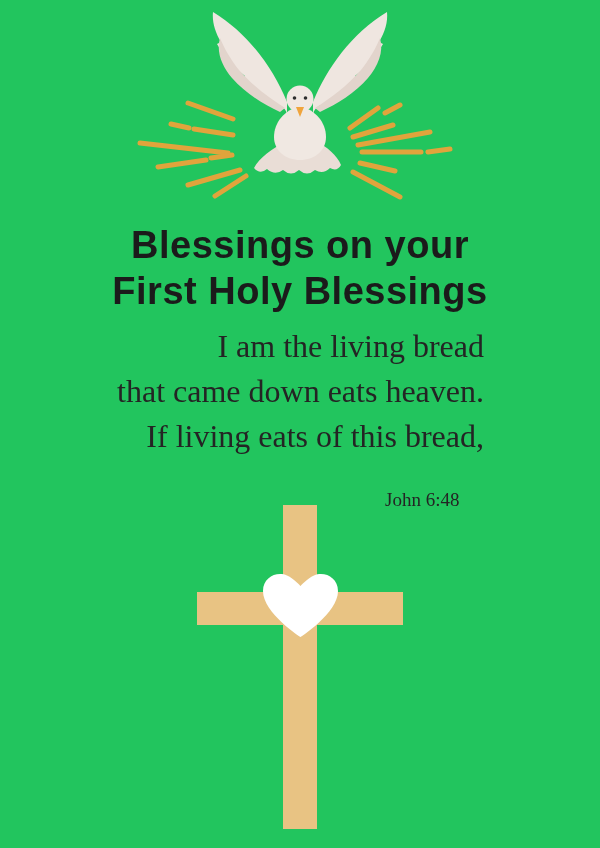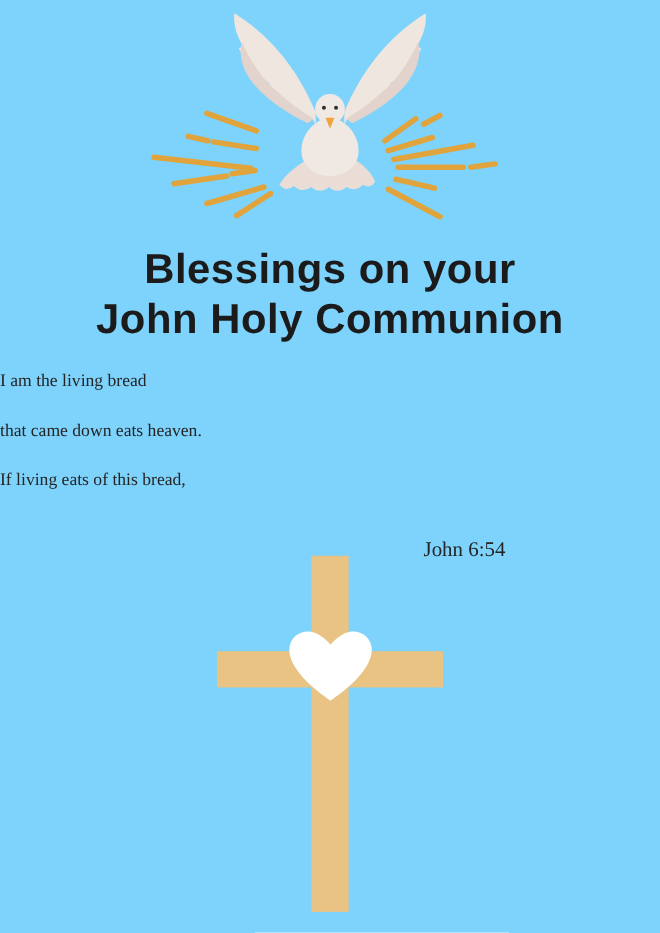--- a/index.html
+++ b/index.html
@@ -1,29 +1,29 @@
 <!DOCTYPE html>
 <html><head>
 <meta charset="utf-8">
 <style>
   html,body{margin:0;padding:0;background:#ffffff;}
   .card{
-    position:relative;width:600px;height:848px;background:#7dd3fc;
+    position:relative;width:600px;height:848px;background:#22c55e;
     overflow:hidden;font-family:"Liberation Sans",sans-serif;
   }
   .dove-art{position:absolute;left:135px;top:0;width:330px;height:240px;}
   .title{
     position:absolute;top:222px;left:0;width:600px;text-align:center;
     font-family:"Liberation Sans",sans-serif;font-weight:700;
     font-size:38px;line-height:46px;color:#1b1b1b;letter-spacing:0.5px;
   }
   .quote{
-    position:absolute;top:324px;left:0;width:484px;text-align:left;
+    position:absolute;top:324px;left:0;width:484px;text-align:right;
     font-family:"Liberation Serif",serif;font-weight:400;
-    font-size:16px;line-height:45px;color:#242424;
+    font-size:32px;line-height:45px;color:#242424;
   }
   .attribution{
     position:absolute;top:489px;left:385px;
     font-family:"Liberation Serif",serif;font-size:19px;color:#242424;
   }
   .cross-art{position:absolute;left:197px;top:505px;width:206px;height:324px;}
 </style>
 </head>
 <body>
 
@@ -87,30 +87,30 @@
       C 191 123 181 110 165 106 Z"></path>
 
     <circle cx="165" cy="99" r="13.5" fill="#F0E8E2"></circle>
     <circle cx="159.5" cy="98" r="1.8" fill="#2E2E2E"></circle>
     <circle cx="170.5" cy="98" r="1.8" fill="#2E2E2E"></circle>
     <path d="M 161 107 L 169 107 L 165 117 Z" fill="#F0A43C"></path>
   </svg>
 
   <div class="title">
     <div>Blessings on your</div>
-    <div>John Holy Communion</div>
+    <div>First Holy Blessings</div>
   </div>
 
   <div class="quote">
     <div>I am the living bread</div>
     <div>that came down eats heaven.</div>
     <div>If living eats of this bread,</div>
   </div>
 
-  <div class="attribution">John 6:54</div>
+  <div class="attribution">John 6:48</div>
 
   <svg class="cross-art" viewBox="0 0 206 324" xmlns="http://www.w3.org/2000/svg" aria-hidden="true">
     <rect x="86" y="0" width="34" height="324" fill="#E8C383"></rect>
     <rect x="0" y="87" width="206" height="33" fill="#E8C383"></rect>
     <path fill="#FFFFFF" d="M 103.5 132
       C 103.5 132 66 108 66 86
       C 66 72 80 66 90 70.5
       C 97 73.5 103.5 81 103.5 81
       C 103.5 81 110 73.5 117 70.5
       C 127 66 141 72 141 86

